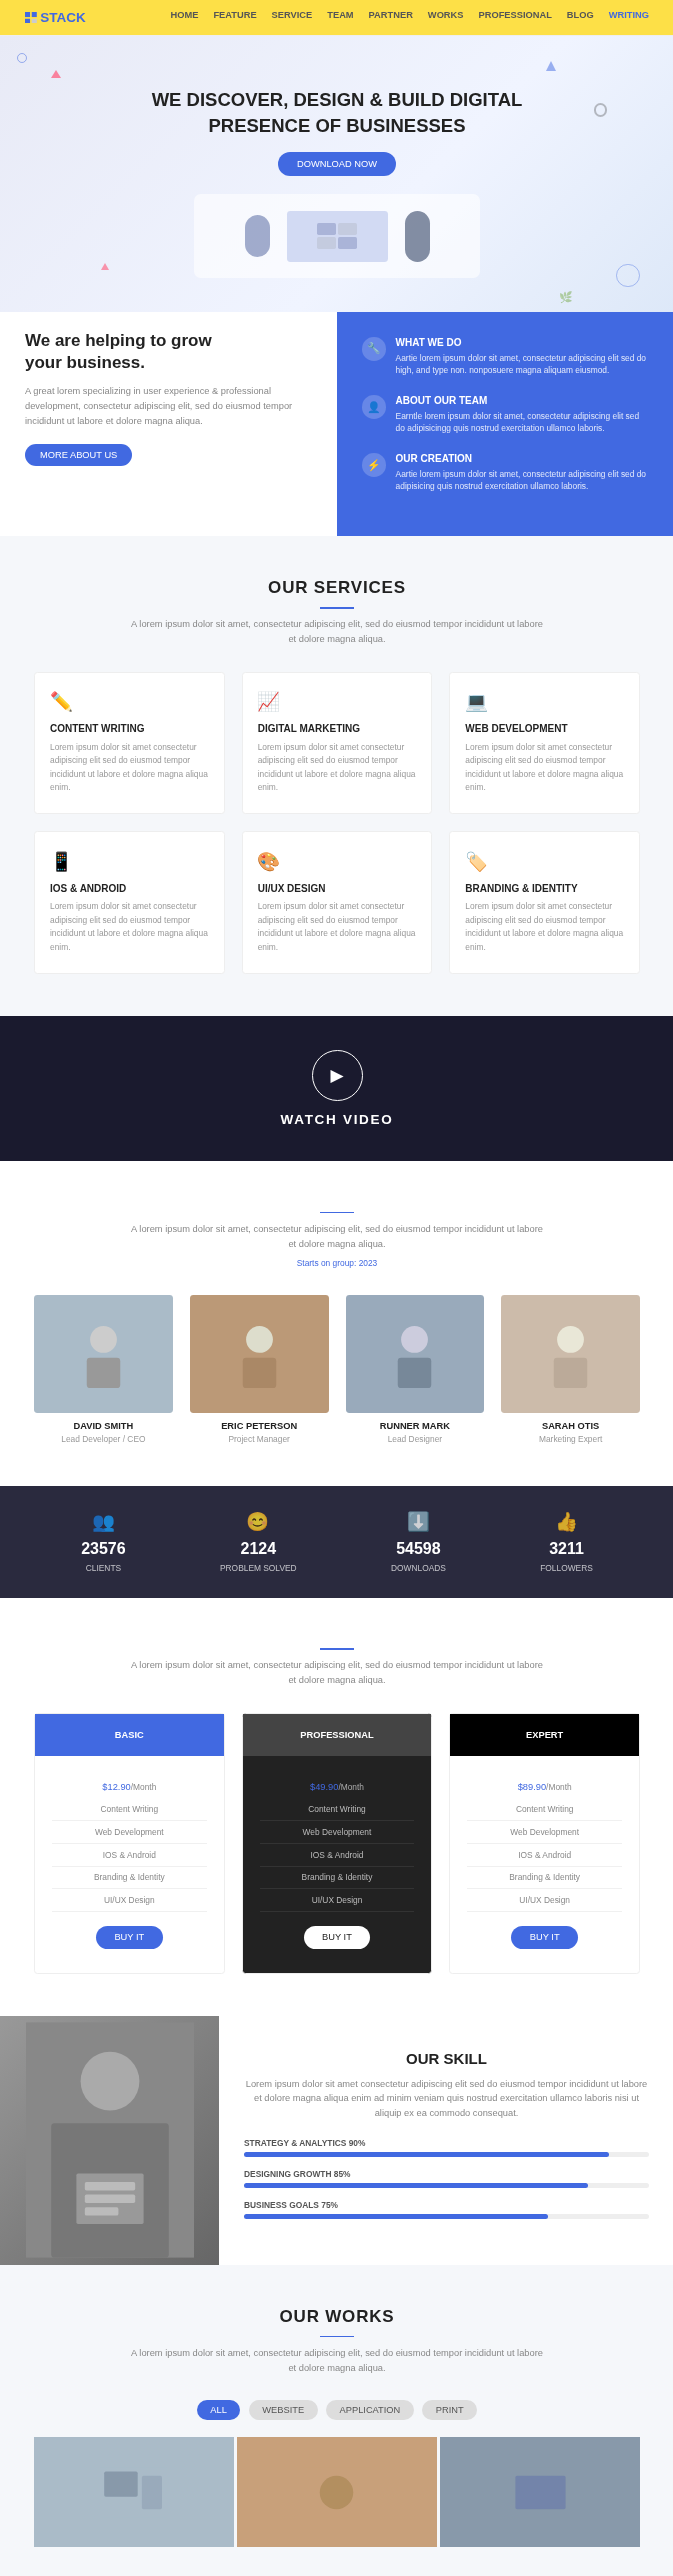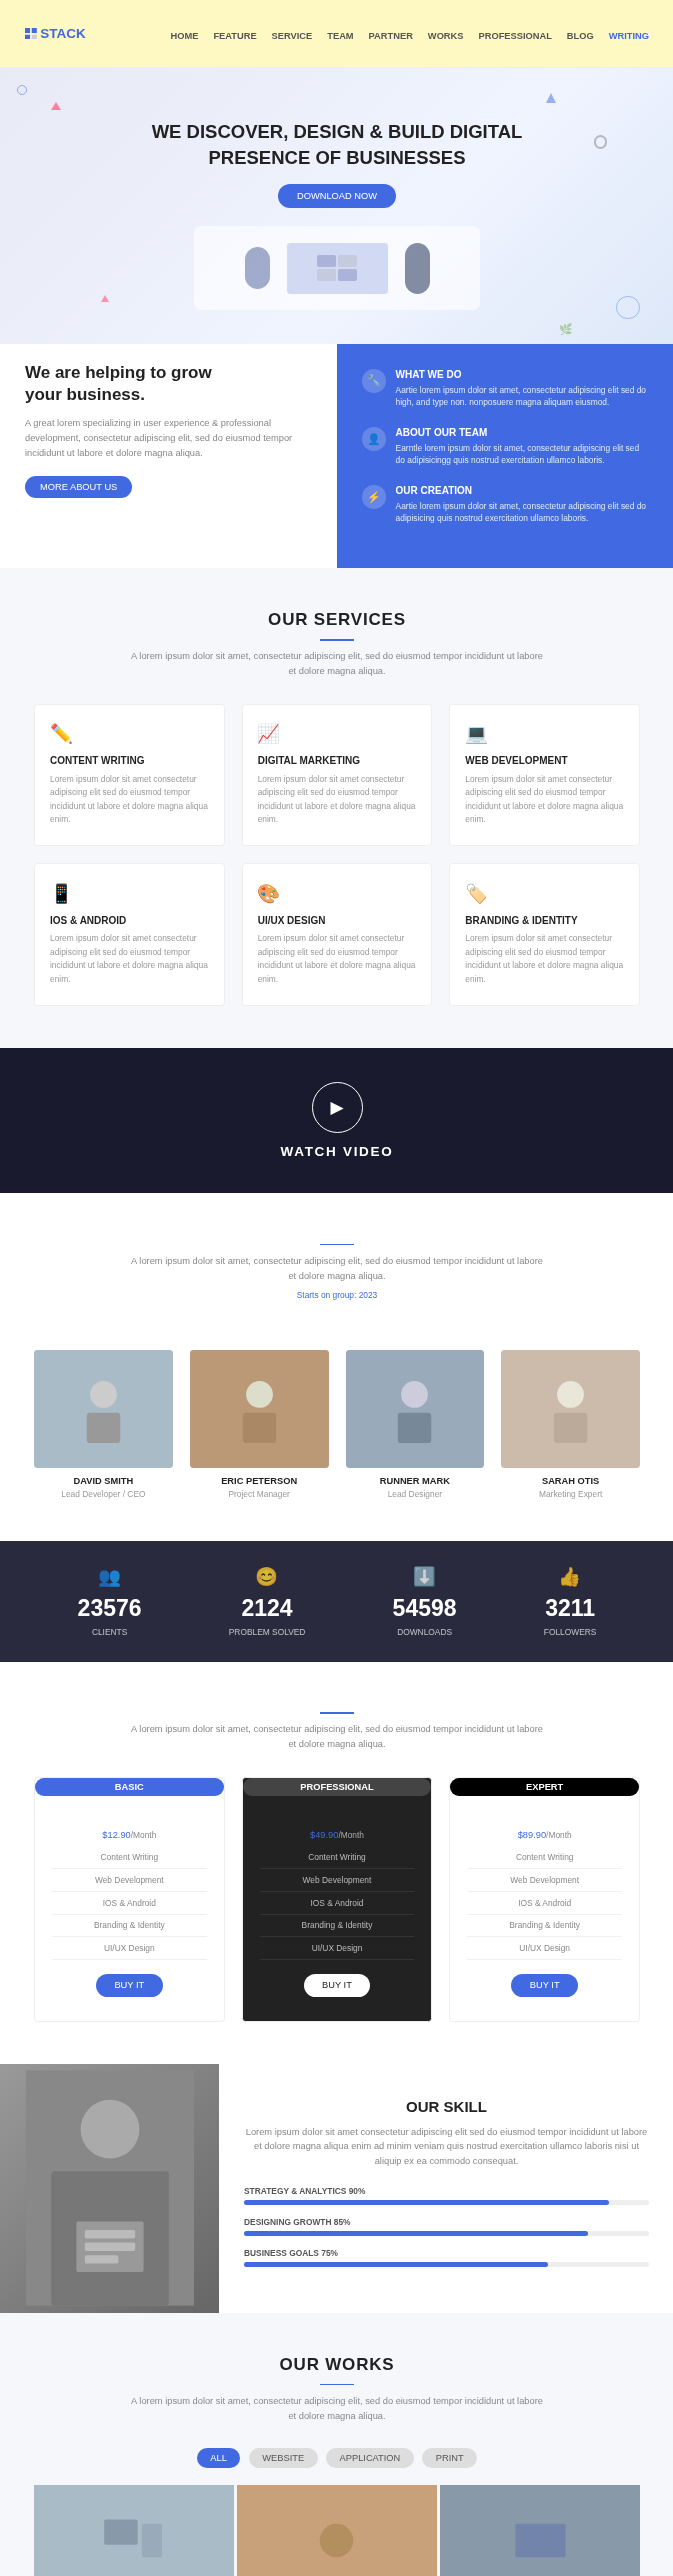--- a/index.html
+++ b/index.html
@@ -1,19 +1,19 @@
 <!DOCTYPE html>
 <html style="font-size:13.5px"><head>
   <meta charset="utf-8">
   <style>
     * { margin: 0; padding: 0; box-sizing: border-box; }
     body { font-family: 'Segoe UI', Arial, sans-serif; font-size: 11px; color: #333; background: #fff; width: 674px; }
 
     
-    nav { display: flex; align-items: flex-end; justify-content: space-between; padding: 26px 25px; background: #fef9c3; border-bottom: 0.8px solid #eee; position: relative; z-index: 10; }
+    nav { display: flex; align-items: flex-start; justify-content: space-between; padding: 10px 25px; background: #fde047; border-bottom: 0.8px solid #eee; position: relative; z-index: 10; }
     .nav-logo { font-weight: 700; font-size: 13.5px; color: #333; display: flex; align-items: center; gap: 3.4px; }
     .nav-logo span { color: #4169e1; }
     .nav-links { display: flex; gap: 15px; font-size: 9.3px; font-weight: 600; color: #555; }
     .nav-links a { text-decoration: none; color: #555; }
     .nav-links .active { color: #4169e1; }
 
     
     .hero { background: linear-gradient(135deg, #e8eaf6 0%, #f0f4ff 60%, #dde8f8 100%); padding: 51px 25px 34px; text-align: center; position: relative; overflow: hidden; min-height: 185px; }
     .hero h1 { font-size: 18.5px; font-weight: 700; color: #222; line-height: 1.4; margin-bottom: 13.5px; }
     .hero-btn { background: #4169e1; color: #fff; border: none; border-radius: 17px; padding: 6.7px 18.5px; font-size: 9.3px; cursor: pointer; }
@@ -42,40 +42,40 @@
     .service-card h4 { font-size: 10px; font-weight: 700; color: #222; margin-bottom: 6.7px; text-transform: uppercase; }
     .service-card p { font-size: 8.4px; color: #999; line-height: 1.6; }
 
     
     .video-banner { background: #1a1a2e; padding: 34px; text-align: center; color: #fff; }
     .video-circle { width: 51px; height: 51px; border: 1.7px solid #fff; border-radius: 50%; display: flex; align-items: center; justify-content: center; margin: 0 auto 11.8px; cursor: pointer; font-size: 17px; }
     .video-banner h3 { font-size: 13.5px; font-weight: 700; letter-spacing: 1.7px; text-transform: uppercase; }
 
     
     .team-grid { display: grid; grid-template-columns: repeat(4, 1fr); gap: 17px; margin-top: 17px; }
-    .team-card { text-align: center; margin-top: 23px; }
+    .team-card { text-align: center; }
     .team-photo { width: 100%; height: 118px; background: #ddd; border-radius: 3.4px; margin-bottom: 8.4px; overflow: hidden; display: flex; align-items: center; justify-content: center; font-size: 34px; color: #bbb; }
     .team-card h4 { font-size: 9.3px; font-weight: 700; color: #222; margin-bottom: 2.5px; text-transform: uppercase; }
     .team-card p { font-size: 8.4px; color: #999; }
 
     
     .stats-banner { background: #2a2a3e; padding: 25px 34px; display: flex; justify-content: space-around; color: #fff; }
     .stat-item { text-align: center; }
-    .stat-item h3 { font-size: 23px; font-weight: 700; margin-bottom: 5px; }
+    .stat-item h3 { font-size: 16px; font-weight: 700; margin-bottom: 5px; }
     .stat-item p { font-size: 8.4px; opacity: 0.7; text-transform: uppercase; }
     .stat-icon { font-size: 18.5px; margin-bottom: 6.7px; opacity: 0.8; }
 
     
     .pricing-grid { display: grid; grid-template-columns: repeat(3, 1fr); gap: 17px; margin-top: 17px; }
     .price-card { border: 0.8px solid #eee; border-radius: 3.4px; padding: 23.6px 17px; text-align: center; background: #fff; }
     .price-card.featured { background: #222; color: #fff; }
     .price-card .price { font-size: 18.5px; font-weight: 700; color: #4169e1; margin-bottom: 3.4px; }
     .price-card.featured .price { color: #fff; }
     .price-card .price span { font-size: 9.3px; font-weight: 400; }
-    .price-card .price-header { background: #4169e1; color: #fff; margin: -23.6px -17px 25px; padding: 4px; border-radius: 15px; }
+    .price-card .price-header { background: #4169e1; color: #fff; margin: -23.6px -17px 17px; padding: 16px; }
     .price-card.featured .price-header { background: #333; }
     .price-feature { font-size: 8.4px; color: #888; padding: 5.9px 0; border-bottom: 0.8px solid #f0f0f0; }
     .price-card.featured .price-feature { color: #bbb; border-color: #333; }
     .price-btn { background: #4169e1; color: #fff; border: none; border-radius: 17px; padding: 6.7px 18.5px; font-size: 9.3px; cursor: pointer; margin-top: 13.5px; }
     .price-card.featured .price-btn { background: #fff; color: #222; }
 
     
     .skill-section { display: flex; gap: 0; text-align: center; }
     .skill-image { width: 219px; flex-shrink: 0; background: #888; min-height: 236px; display: flex; align-items: center; justify-content: center; overflow: hidden; }
     .skill-image-inner { width: 100%; height: 100%; background: linear-gradient(135deg, #999 0%, #666 100%); display: flex; align-items: center; justify-content: center; color: #ccc; font-size: 34px; }

